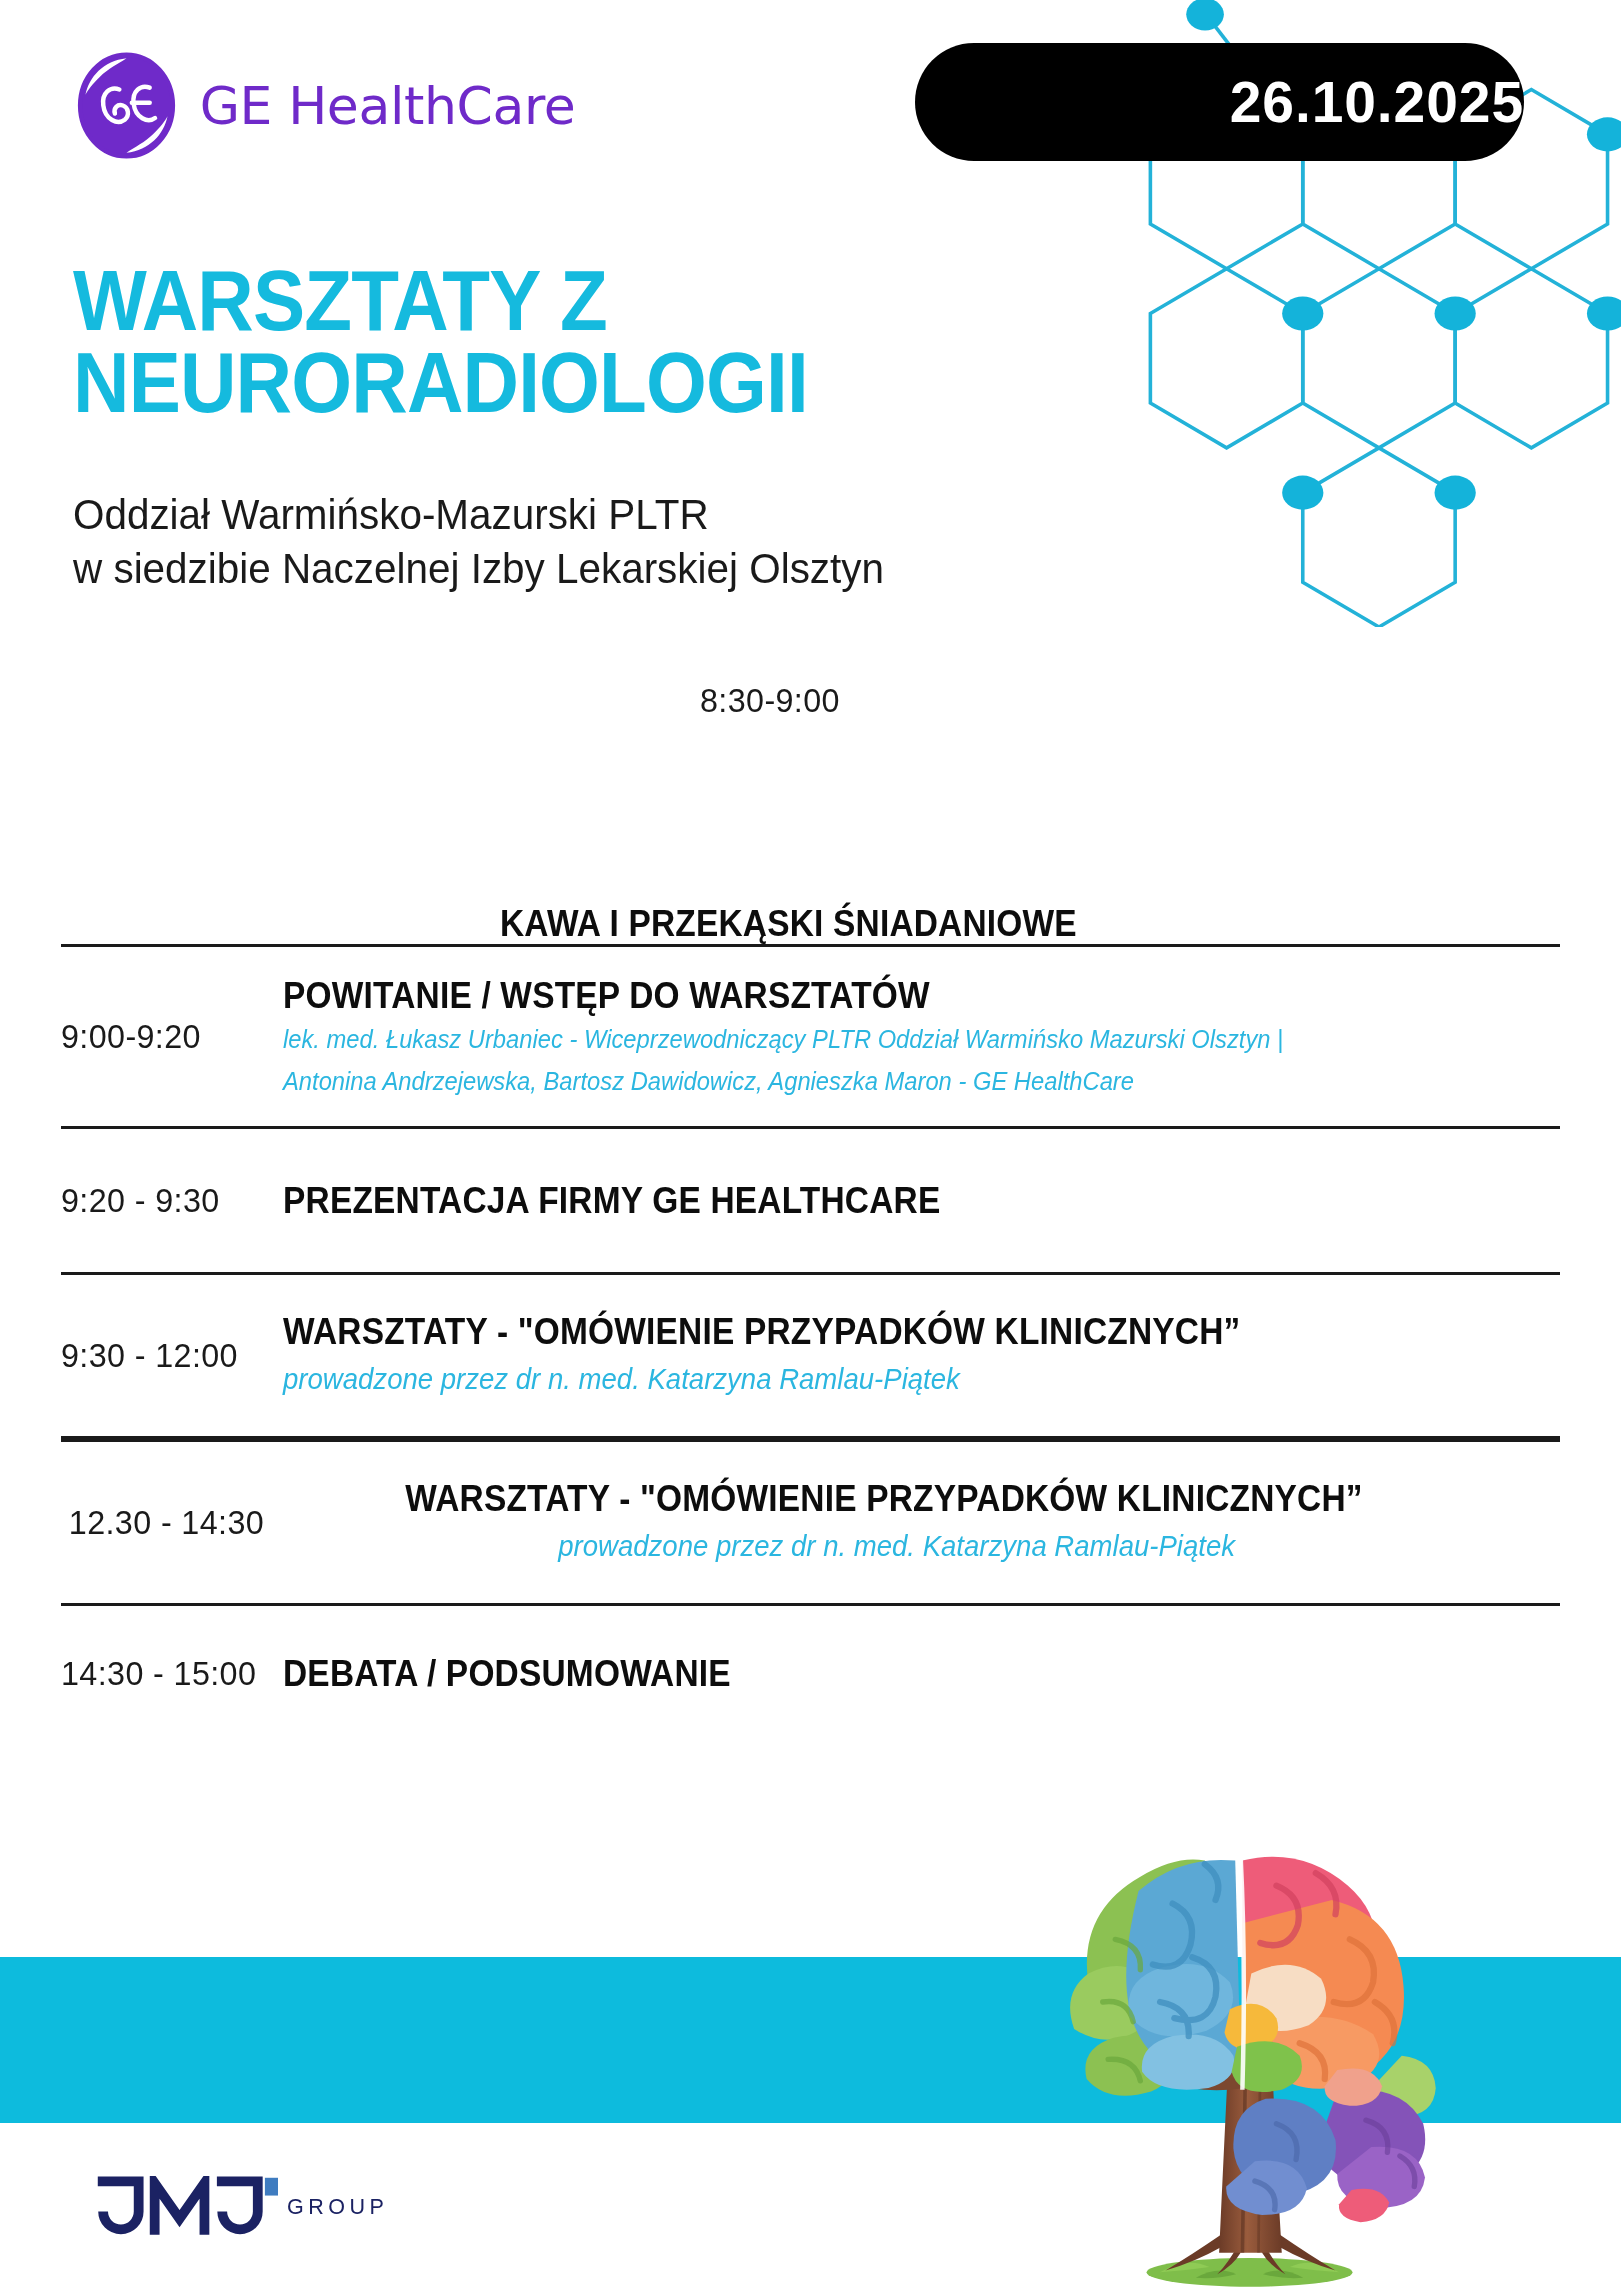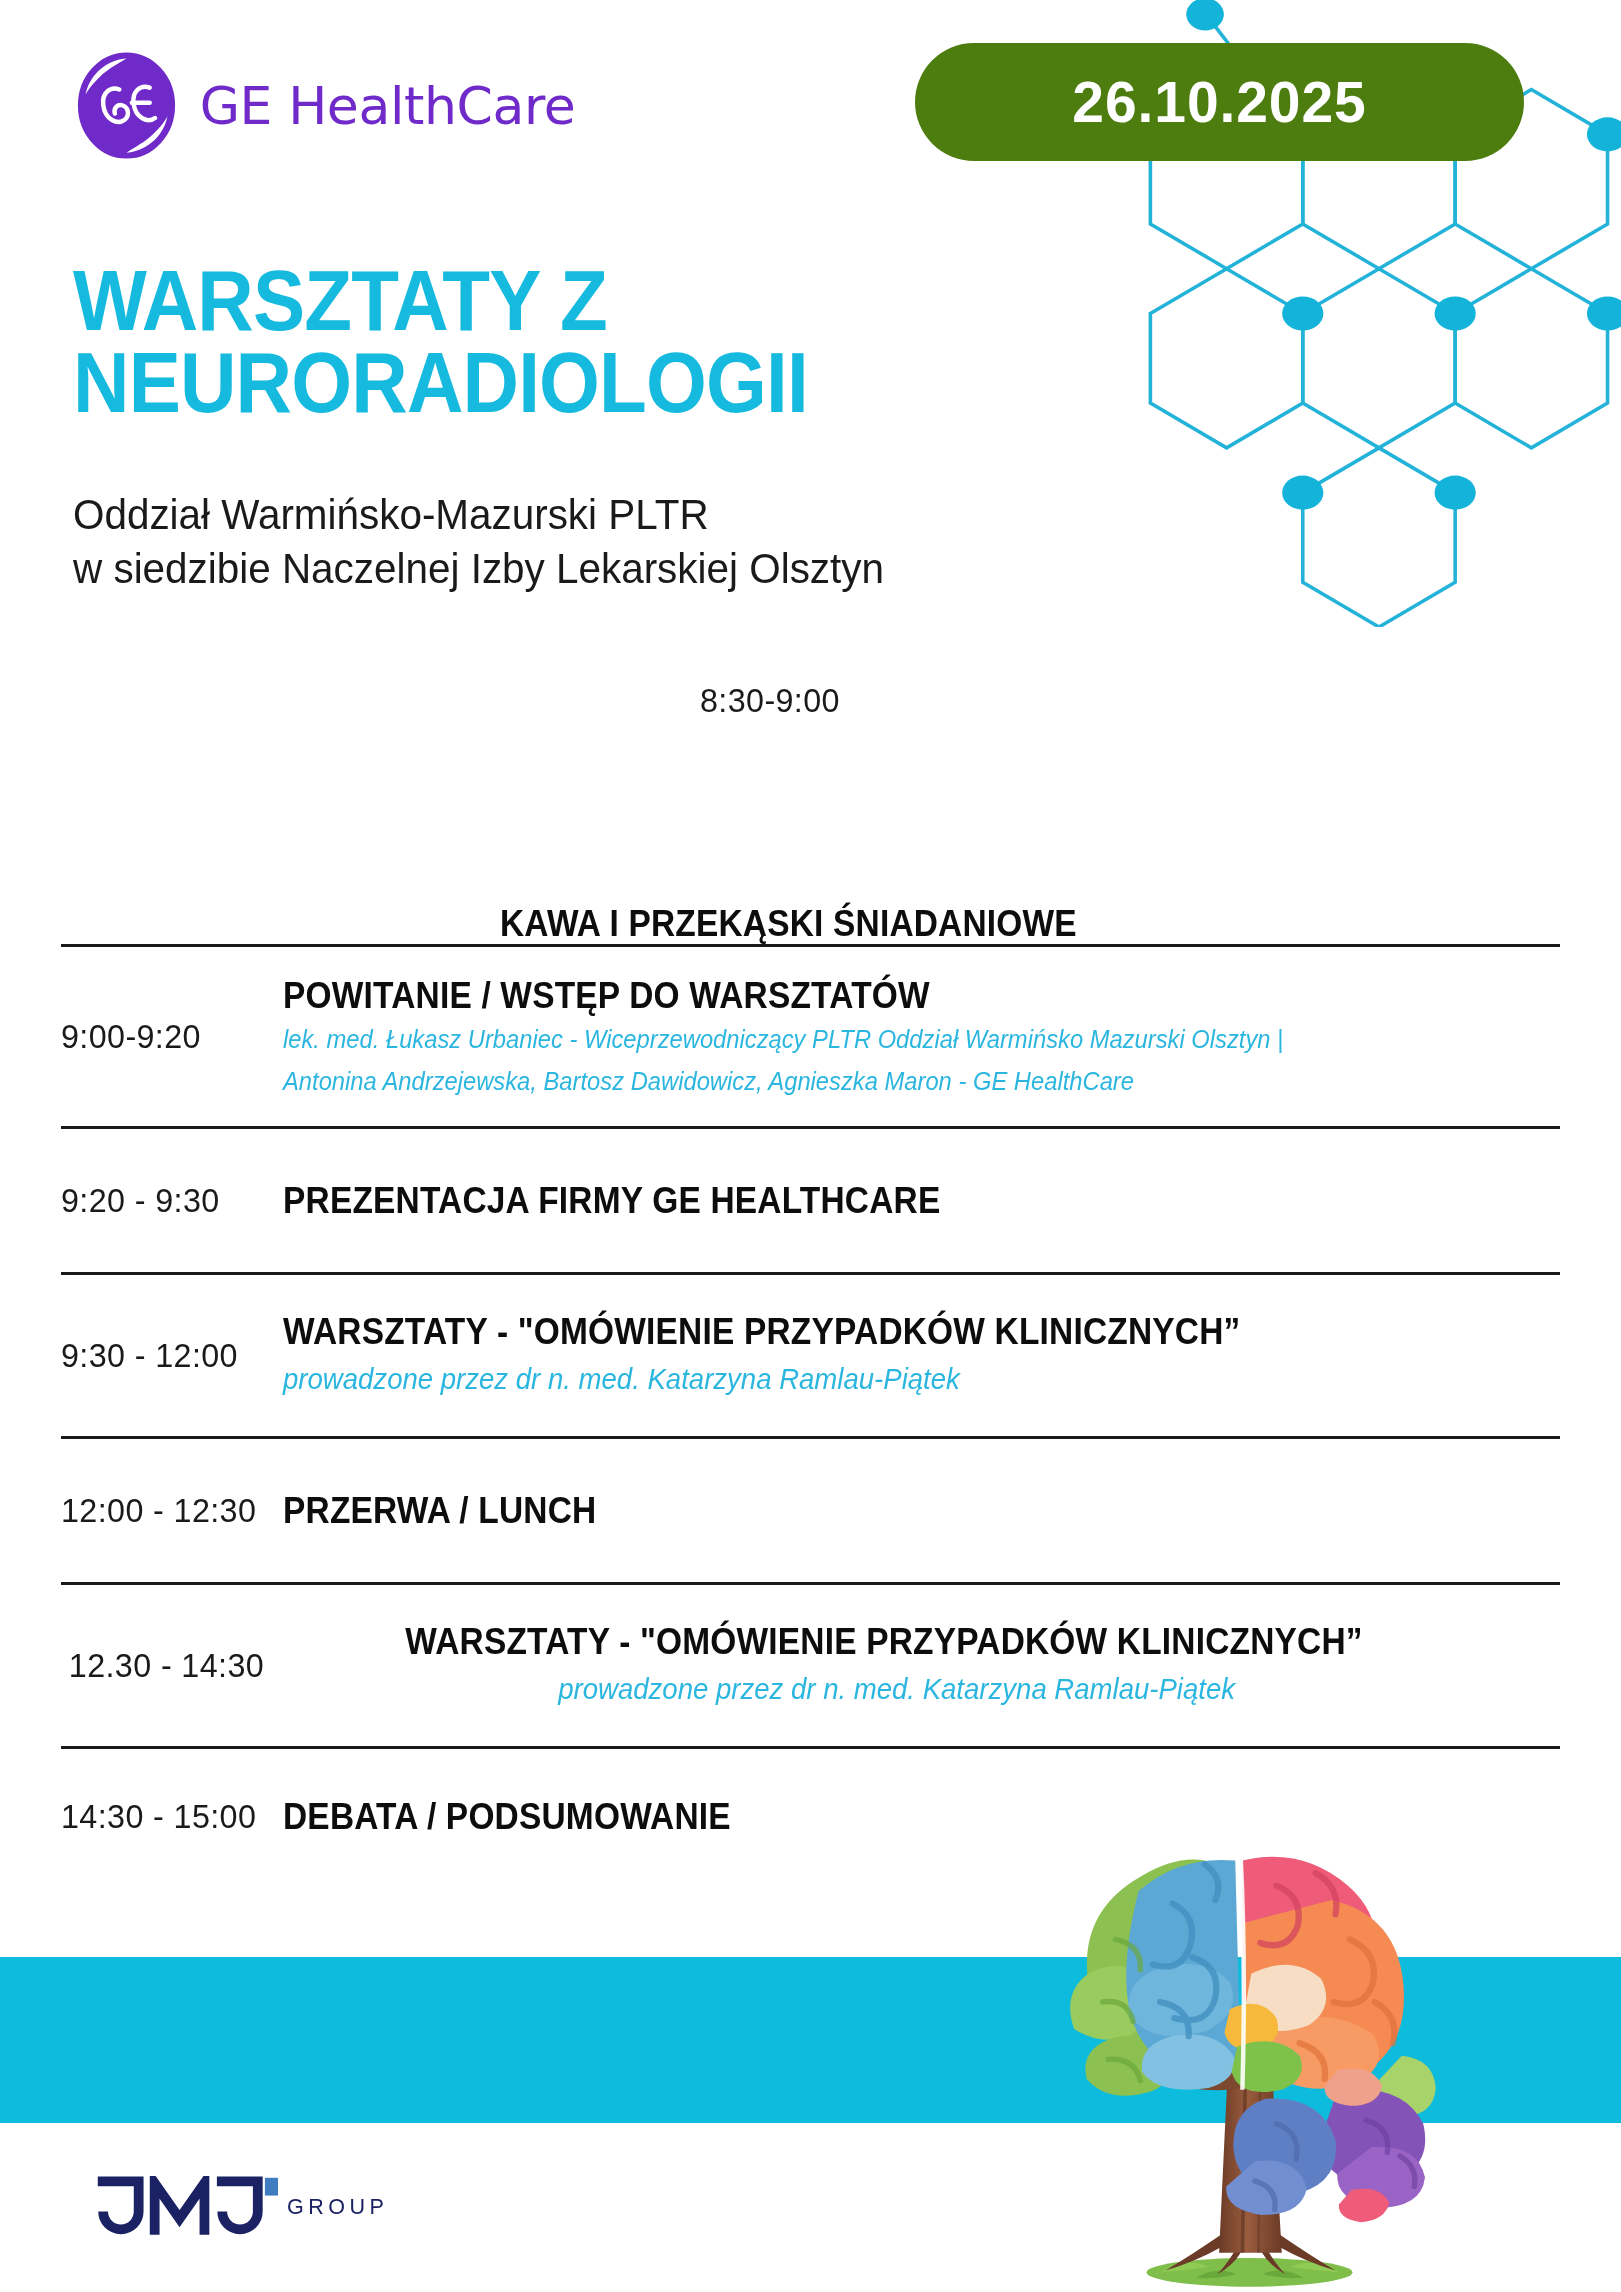--- a/index.html
+++ b/index.html
@@ -29,22 +29,22 @@
   #ge-mark { width:107px; height:107px; display:block; }
   #ge-wordmark {
     font-size:52px; font-weight:400; letter-spacing:-0.4px;
     color:#6f2ac9; white-space:nowrap;
     font-family:"DejaVu Sans", sans-serif;
   }
 
   #date-badge {
     position:absolute; left:915px; top:43px;
     width:609px; height:118px;
-    background:#4d7c0f; border-radius:59px;
-    display:flex; align-items:center; justify-content:center;
+    background:#000000; border-radius:59px;
+    display:flex; align-items:center; justify-content:flex-end;
     z-index:5;
   }
   #date-badge-text {
     color:#ffffff; font-size:57px; font-weight:700;
     letter-spacing:0.9px;
     font-family:"Liberation Sans", sans-serif;
   }
 
   
   #title-block { position:absolute; left:73px; top:260px; z-index:3; width:1075px; }
@@ -225,26 +225,20 @@
 
   <div class="sched-row" style="min-height:161px;">
     <div class="time-cell">9:30 - 12:00</div>
     <div class="desc-cell">
       <div class="desc-title">WARSZTATY - "OMÓWIENIE PRZYPADKÓW KLINICZNYCH”</div>
       <div class="desc-sub big">prowadzone przez dr n. med. Katarzyna Ramlau-Piątek</div>
     </div>
   </div>
   <div class="sched-sep"></div>
 
-  <div class="sched-row" style="min-height:143px;">
-    <div class="time-cell">12:00 - 12:30</div>
-    <div class="desc-cell">
-      <div class="desc-title">PRZERWA / LUNCH</div>
-    </div>
-  </div>
   <div class="sched-sep"></div>
 
   <div class="sched-row" style="min-height:161px;text-align:center;">
     <div class="time-cell">12.30 - 14:30</div>
     <div class="desc-cell indent-1">
       <div class="desc-title">WARSZTATY - "OMÓWIENIE PRZYPADKÓW KLINICZNYCH”</div>
       <div class="desc-sub big">prowadzone przez dr n. med. Katarzyna Ramlau-Piątek</div>
     </div>
   </div>
   <div class="sched-sep"></div>

